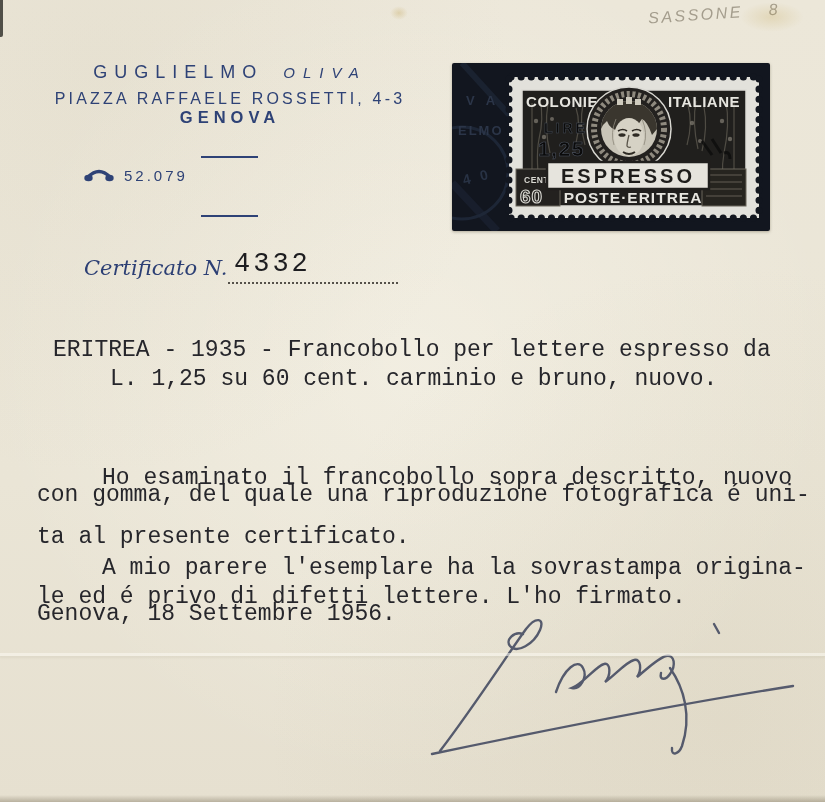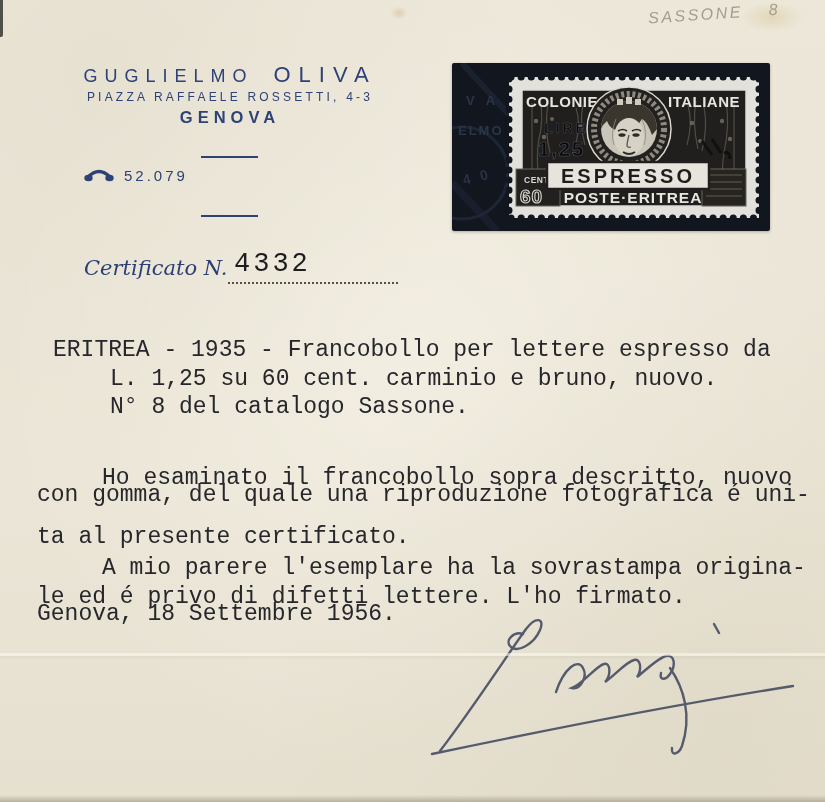--- a/index.html
+++ b/index.html
@@ -9,22 +9,22 @@
     background-image:
       radial-gradient(circle at 12% 8%, rgba(185,175,145,0.10), rgba(0,0,0,0) 40%),
       radial-gradient(circle at 88% 90%, rgba(180,168,135,0.12), rgba(0,0,0,0) 45%),
       radial-gradient(circle at 50% 45%, rgba(255,253,245,0.35), rgba(0,0,0,0) 70%),
       linear-gradient(180deg, #ece7d9 0%, #eae5d6 60%, #e6e0d0 100%);
     font-family:"Liberation Sans", sans-serif;
   }
   
   .lh{position:absolute; left:54px; width:352px; text-align:center; color:#2e4276;}
   .lh-name{top:62px; font-size:18px; letter-spacing:7px; white-space:nowrap;}
-  .lh-name .last{font-size:22px; letter-spacing:8px; margin-left:20px;}
-  .lh-address{top:90px; font-size:12px; letter-spacing:3.2px; white-space:nowrap;}
+  .lh-name .last{font-size:15px; letter-spacing:8px; margin-left:20px;font-style:italic;}
+  .lh-address{top:90px; font-size:16px; letter-spacing:3.2px; white-space:nowrap;}
   .lh-city{top:108px; font-size:16.5px; font-weight:bold; letter-spacing:5px;}
   .phone-row{position:absolute; left:84px; top:131px; display:flex; align-items:center; color:#2e4276;margin-top:36px;}
   .phone-num{font-size:15px; letter-spacing:3px; margin-left:10px;}
   .rule{position:absolute; left:201px; width:57px; height:2px; background:#2e4276;}
   .rule1{top:156px;} .rule2{top:215px;}
   .lh-title{top:172px; font-size:13px; letter-spacing:3px;}
   .lh-subtitle{top:193px; font-size:10.5px; letter-spacing:0.6px; white-space:nowrap;}
   
   .cert-label{position:absolute; left:84px; top:256px; font-family:"DejaVu Serif", serif;
     font-style:italic; font-size:21px; color:#2c3f74;}
@@ -166,21 +166,20 @@
       <text x="181" y="140" text-anchor="middle" font-size="15.5" font-weight="bold" letter-spacing="1" fill="#e6e5df" font-family="Liberation Sans, sans-serif">POSTE·ERITREA</text>
     </g>
   </svg>
 
   <span class="cert-label">Certificato N.</span>
   <span class="cert-dots"></span>
   <span class="cert-number">4332</span>
 
   <div class="typed t1">ERITREA - 1935 - Francobollo per lettere espresso da</div>
   <div class="typed t2">L. 1,25 su 60 cent. carminio e bruno, nuovo.</div>
-  <div class="typed t3">N° 8 del catalogo Sassone.</div>
   <div class="typed t4">Ho esaminato il francobollo sopra descritto, nuovo</div>
   <div class="typed t5">con gomma, del quale una riproduzione fotografica é uni-</div>
   <div class="typed t6">ta al presente certificato.</div>
   <div class="typed t7">A mio parere l'esemplare ha la sovrastampa origina-</div>
   <div class="typed t8">le ed é privo di difetti lettere. L'ho firmato.</div>
   <div class="typed t9">Genova, 18 Settembre 1956.</div>
 
   <svg class="sig" viewBox="0 0 400 180">
     <g fill="none" stroke="#4b5166" stroke-width="2.4" stroke-linecap="round" opacity="0.93">
       <path d="M22 155 C 55 112 92 55 108 33 C 118 20 127 22 122 34 C 116 48 99 58 92 50 C 87 44 96 35 105 38"></path>

